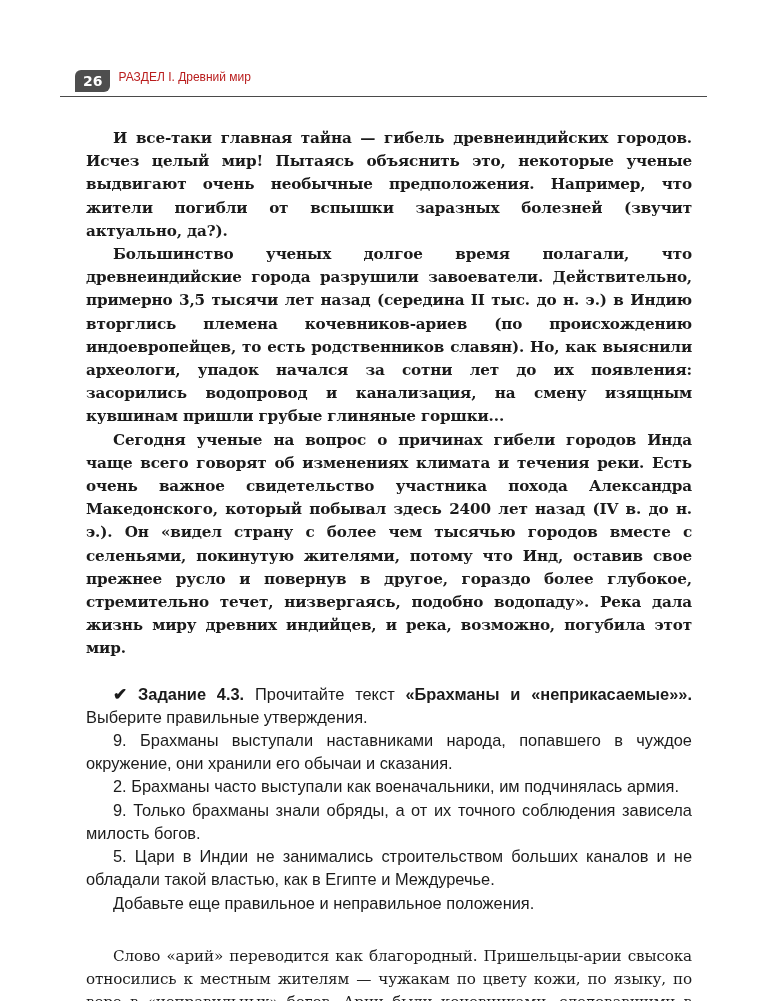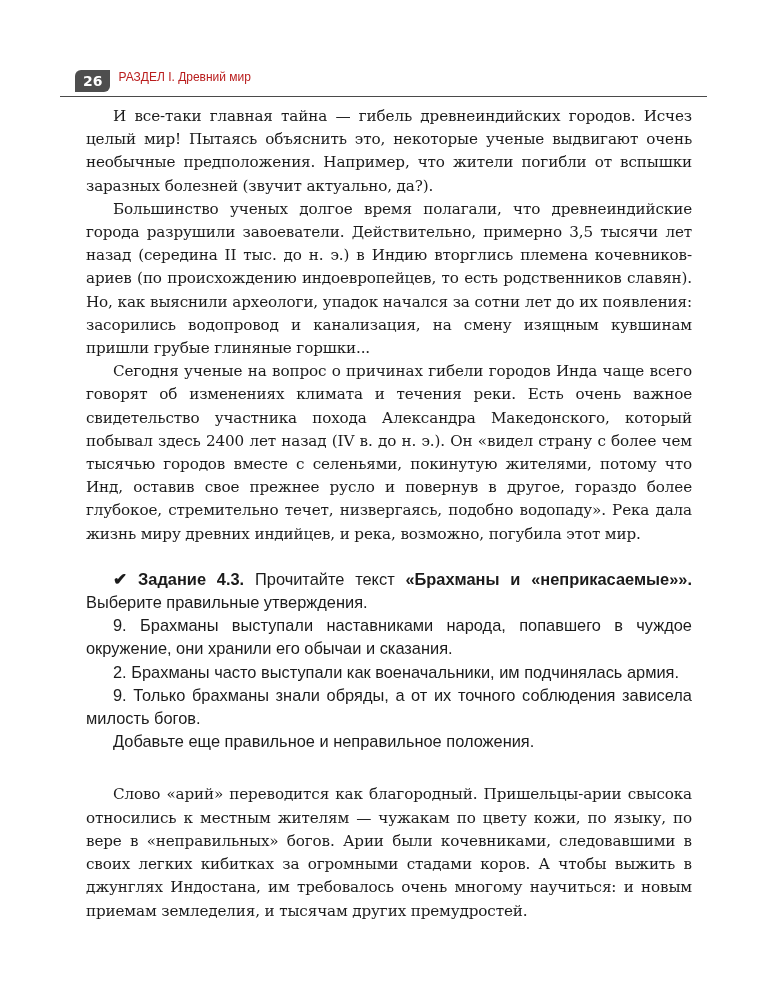--- a/index.html
+++ b/index.html
@@ -52,21 +52,21 @@
       font-size: 15.2px;
       line-height: 23.2px;
       text-align: justify;
       letter-spacing: -0.15px;
       margin: 0;
     }
     .body-serif p {
       margin: 0;
       text-indent: 27px;
     }
-    .block1 { margin-top: 8px; }
+    .block1 { margin-top: 30px; font-weight: bold; }
     .task {
       margin-top: 22px;
       font-family: Liberation Sans, sans-serif;
       font-size: 16.4px;
       line-height: 23.2px;
       text-align: justify;
     }
     .task p { margin: 0; text-indent: 27px; }
     .task .bold { font-weight: bold; }
     .task .check { font-weight: bold; font-size: 17px; }
@@ -92,20 +92,21 @@
     <p>
       <span class="check">✔</span>
       <span class="bold">Задание 4.3.</span>
       <span>Прочитайте текст</span>
       <span class="bold">«Брахманы и «неприкасаемые»».</span>
       <span>Выберите правильные утверждения.</span>
     </p>
     <p>9. Брахманы выступали наставниками народа, попавшего в чуждое окружение, они хранили его обычаи и сказания.</p>
     <p>2. Брахманы часто выступали как военачальники, им подчинялась армия.</p>
     <p>9. Только брахманы знали обряды, а от их точного соблюдения зависела милость богов.</p>
+    <p>5. Цари в Индии не занимались строительством больших каналов и не обладали такой властью, как в Египте и Междуречье.</p>
     <p>Добавьте еще правильное и неправильное положения.</p>
   </div>
 
   <div class="body-serif block2">
     <p>Слово «арий» переводится как благородный. Пришельцы-арии свысока относились к местным жителям — чужакам по цвету кожи, по языку, по вере в «неправильных» богов. Арии были кочевниками, следовавшими в своих легких кибитках за огромными стадами коров. А чтобы выжить в джунглях Индостана, им требовалось очень многому научиться: и новым приемам земледелия, и тысячам других премудростей.</p>
 
   </div>
 
 </div>
 

